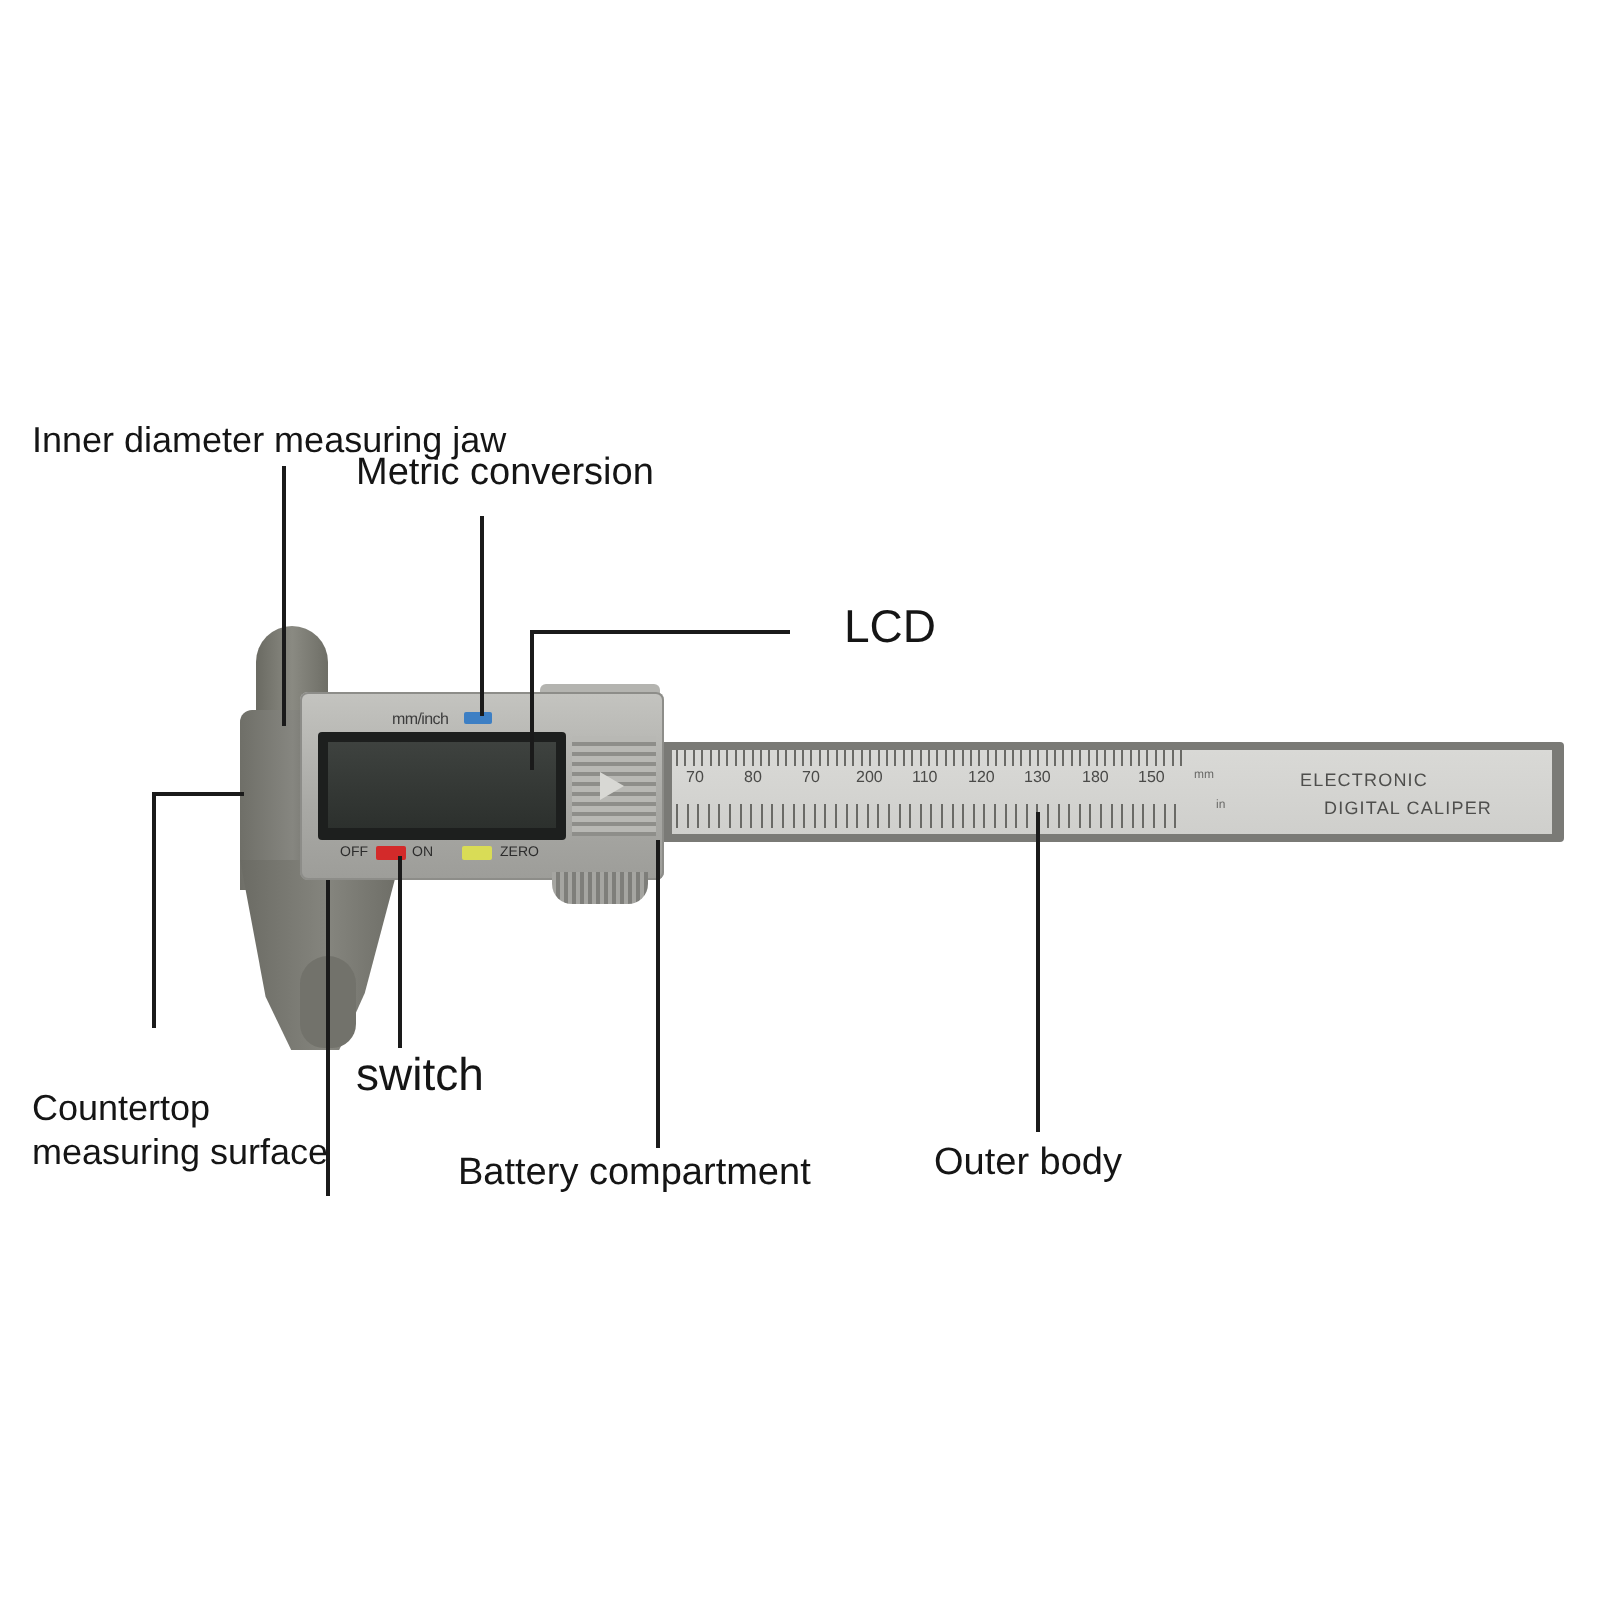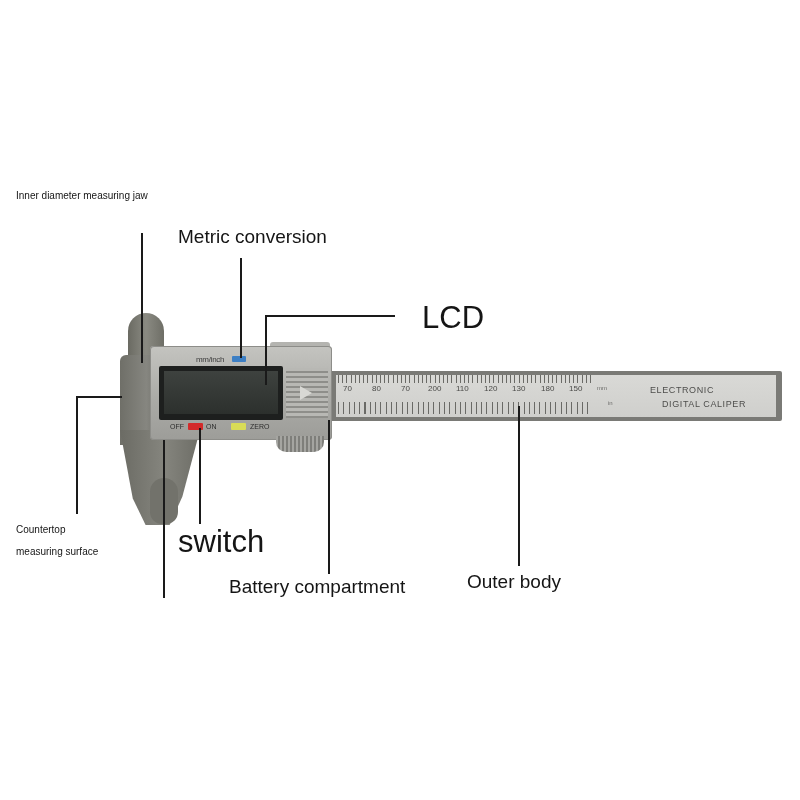--- a/index.html
+++ b/index.html
@@ -1,21 +1,21 @@
 <!DOCTYPE html>
 <html><head>
 <meta charset="utf-8">
 <style>
   html, body { margin: 0; padding: 0; background: #ffffff; }
   #stage { position: relative; width: 800px; height: 800px; background: #ffffff; overflow: hidden;
            font-family: "Liberation Sans", "DejaVu Sans", sans-serif; color: #111; }
   .label { position: absolute; white-space: nowrap; color: #151515; }
-  .lbl-s { font-size: 10px; }
+  .lbl-s { font-size: 18px; margin-top: 20px; }
   .lbl-m { font-size: 19px; text-align: center; }
-  .lbl-l { font-size: 31px; }
+  .lbl-l { font-size: 23px; }
   .line { position: absolute; background: #1a1a1a; }
   .v { width: 1.5px; }
   .h { height: 1.5px; }
 
   
   .part { position: absolute; }
   .jaw-top { left: 128px; top: 313px; width: 36px; height: 48px; background: linear-gradient(90deg,#6a6a62,#8a8a82 50%,#6e6e66);
              border-radius: 18px 18px 0 0; }
   .jaw-body { left: 120px; top: 355px; width: 44px; height: 90px; background: linear-gradient(90deg,#6f6f68,#868680 60%,#6a6a64); border-radius: 6px 0 0 0; }
   .jaw-lower { left: 120px; top: 430px; width: 80px; height: 95px; background: linear-gradient(90deg,#6b6b64,#85857e 55%,#6d6d66);

